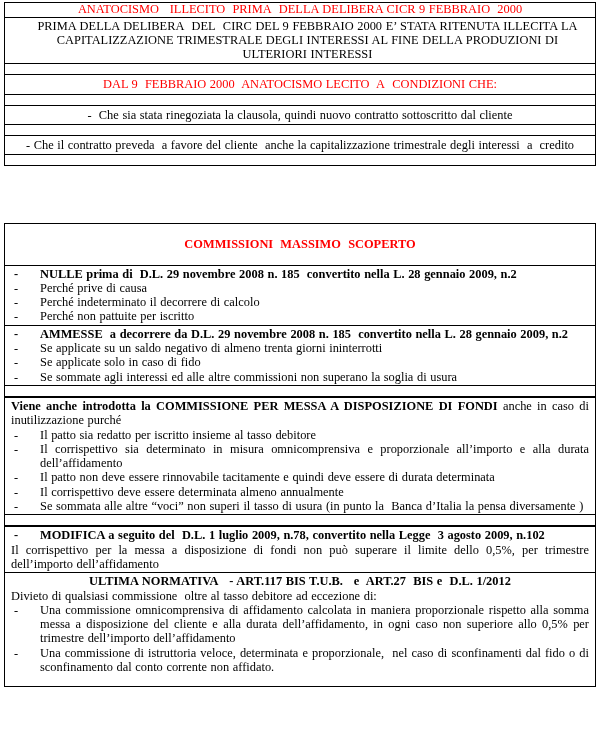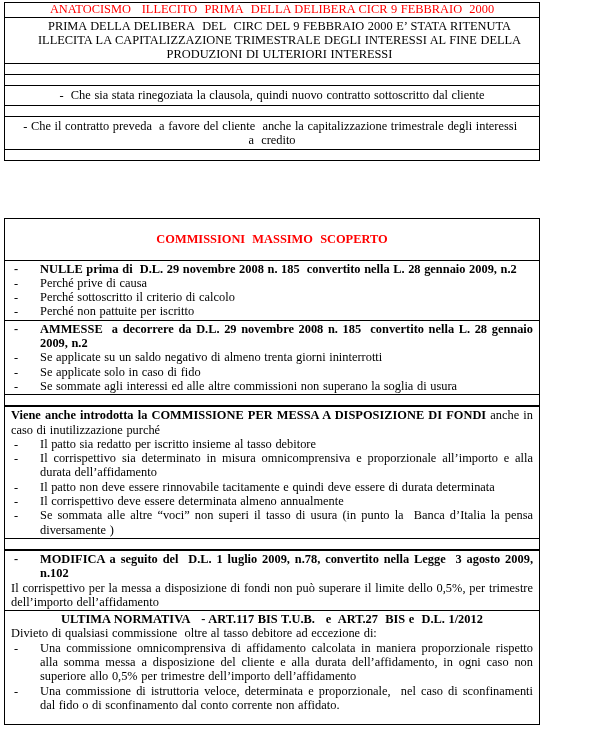--- a/index.html
+++ b/index.html
@@ -12,21 +12,21 @@
     height: 751px;
     overflow: hidden;
     font-family: "Liberation Serif", serif;
     color: #000000;
   }
   .doc {
     padding: 2px 4px 0 4px;
   }
   table {
     border-collapse: collapse;
-    width: 536px;
+    width: 592px;
     table-layout: fixed;
   }
   td {
     border: 1px solid #000000;
     font-size: 12.4px;
     line-height: 14.3px;
     padding: 1px 6px;
     vertical-align: top;
     word-spacing: 0.5px;
   }
@@ -65,20 +65,23 @@
     <tbody>
         <tr class="title-row">
       <td class="red">ANATOCISMO&nbsp;&nbsp; ILLECITO&nbsp; PRIMA&nbsp; DELLA DELIBERA CICR 9 FEBBRAIO&nbsp; 2000</td>
     </tr>
     <tr class="intro-row">
       <td>PRIMA DELLA DELIBERA&nbsp; DEL&nbsp; CIRC DEL 9 FEBBRAIO 2000 E’ STATA RITENUTA ILLECITA LA CAPITALIZZAZIONE TRIMESTRALE DEGLI INTERESSI AL FINE DELLA PRODUZIONI DI ULTERIORI INTERESSI</td>
     </tr>
     <tr class="spacer">
           <td></td>
         </tr>
+    <tr>
+      <td class="red" style="padding:2px 6px;">DAL 9&nbsp; FEBBRAIO 2000&nbsp; ANATOCISMO LECITO&nbsp; A&nbsp; CONDIZIONI CHE:</td>
+    </tr>
     <tr class="spacer">
           <td></td>
         </tr>
     <tr class="cond-row">
       <td>-&nbsp; Che sia stata rinegoziata la clausola, quindi nuovo contratto sottoscritto dal cliente</td>
     </tr>
     <tr class="spacer">
           <td></td>
         </tr>
     <tr class="cond-row">
@@ -101,21 +104,21 @@
         <div class="hang bold">
           <span class="dash">-</span>
           <span>NULLE prima di&nbsp; D.L. 29 novembre 2008 n. 185&nbsp; convertito nella L. 28 gennaio 2009, n.2</span>
         </div>
         <div class="hang">
           <span class="dash">-</span>
           <span>Perché prive di causa</span>
         </div>
         <div class="hang">
           <span class="dash">-</span>
-          <span>Perché sottoscritto il criterio di calcolo</span>
+          <span>Perché indeterminato il decorrere di calcolo</span>
         </div>
         <div class="hang">
           <span class="dash">-</span>
           <span>Perché non pattuite per iscritto</span>
         </div>
       </td>
     </tr>
 
     <tr>
       <td>

